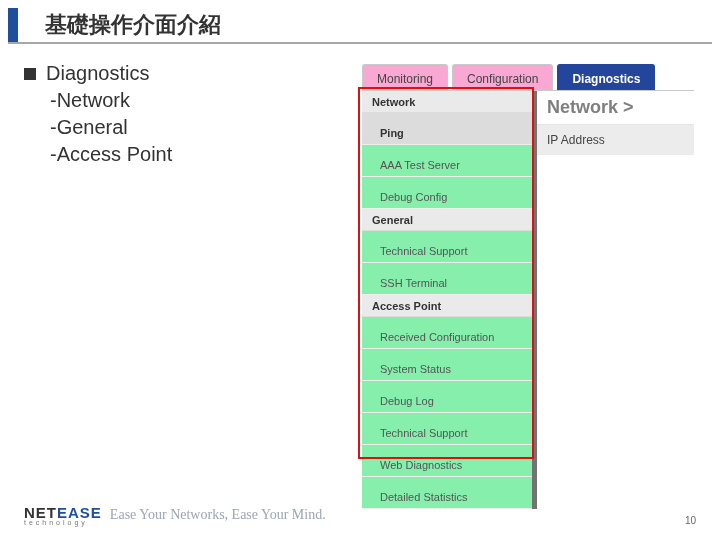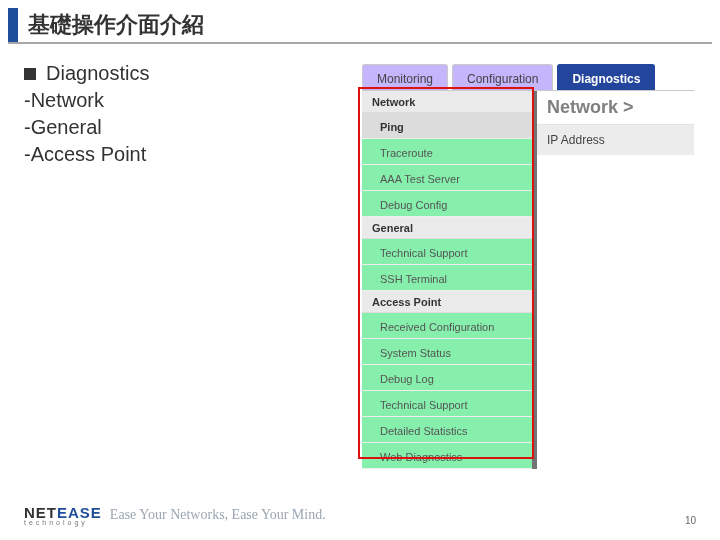--- a/index.html
+++ b/index.html
@@ -1,32 +1,32 @@
 <!DOCTYPE html>
 <html><head>
 <meta charset="utf-8">
 <style>
   html,body{margin:0;padding:0;width:720px;height:540px;font-family:Arial,"Microsoft JhengHei","Heiti TC",sans-serif;background:#fff;color:#333}
   .slide{position:relative;width:720px;height:540px;box-sizing:border-box}
   .title-bar{position:absolute;left:8px;top:8px;right:8px;height:34px;border-bottom:2px solid #a7a7a7;display:flex;align-items:center}
   .title-accent{width:10px;height:34px;background:#1f4e9b}
-  .title-text{font-size:22px;font-weight:700;margin-left:10px;color:#333}
+  .title-text{font-size:22px;font-weight:700;margin-left:27px;color:#333}
   .body-left{position:absolute;left:24px;top:60px;width:300px;font-size:20px;color:#333;line-height:1.35}
   .bullet-row{display:flex;align-items:center}
   .bullet-sq{width:12px;height:12px;background:#333;margin-right:10px;flex:0 0 auto}
-  .sub{}
+  .sub{margin-left:26px}
   .app{position:absolute;left:362px;top:64px;width:332px}
   .tabs{display:flex;height:26px}
-  .tab{flex:0 0 auto;padding:4px 14px 0;font-size:12px;border:1px solid #c9c9c9;border-bottom:none;margin-right:4px;border-radius:3px 3px 0 0;background:#c4b5fd;color:#444;line-height:20px}
+  .tab{flex:0 0 auto;padding:4px 14px 0;font-size:12px;border:1px solid #c9c9c9;border-bottom:none;margin-right:4px;border-radius:3px 3px 0 0;background:#f9a8d4;color:#444;line-height:20px}
   .tab.active{background:#23459b;color:#fff;font-weight:700;border-color:#23459b}
   .app-body{display:flex;border-top:1px solid #c9c9c9}
   .sidebar{width:170px;background:#86efac;border-right:5px solid #737373;font-size:11px;position:relative}
   .hlbox{position:absolute;left:-4px;top:-4px;width:176px;height:372px;border:2px solid #d11;box-sizing:border-box;pointer-events:none}
   .grp{padding:5px 10px 4px;font-weight:700;color:#333;background:#eaeaea;border-bottom:1px solid #dcdcdc}
-  .item{padding:8px 10px 5px 18px;color:#555;cursor:pointer;border-bottom:1px solid #eee}
+  .item{padding:14px 10px 5px 18px;color:#555;cursor:pointer;border-bottom:1px solid #eee}
   .item.sel{background:#dcdcdc;font-weight:700;color:#333}
   .content{flex:1;min-width:0}
   .crumb{padding:6px 10px;font-size:18px;font-weight:700;color:#7f7f7f;border-bottom:1px solid #e3e3e3}
   .content-row{display:flex;align-items:flex-end;padding:8px 10px;background:#ececec;font-size:12px;color:#444}
   .footer{position:absolute;left:24px;right:24px;bottom:14px;display:flex;align-items:flex-end;justify-content:space-between}
   .brand-name{font-size:15px;font-weight:800;letter-spacing:1px;color:#333}
   .brand-name .net{color:#333}
   .brand-name .ease{color:#1f4e9b}
   .brand-sub{font-size:7px;letter-spacing:3px;color:#777;margin-top:-2px}
   .tagline{font-family:"Brush Script MT","Segoe Script",cursive;font-size:14px;color:#9aa6b2;margin-left:8px}
@@ -56,35 +56,34 @@
     <div class="tab">Monitoring</div>
     <div class="tab">Configuration</div>
     <div class="tab active">Diagnostics</div>
   </div>
   <div class="app-body">
     <div class="sidebar">
       <div class="hlbox"></div>
 
       <div class="grp">Network</div>
       <div class="item sel">Ping</div>
-      <div class="item">Traceroute</div>
       <div class="item">AAA Test Server</div>
       <div class="item">Debug Config</div>
 
       <div class="grp">General</div>
       <div class="item">Technical Support</div>
       <div class="item">SSH Terminal</div>
 
       <div class="grp">Access Point</div>
       <div class="item">Received Configuration</div>
       <div class="item">System Status</div>
       <div class="item">Debug Log</div>
       <div class="item">Technical Support</div>
+      <div class="item">Web Diagnostics</div>
       <div class="item">Detailed Statistics</div>
-      <div class="item">Web Diagnostics</div>
     </div>
     <div class="content">
       <div class="crumb">Network &gt;</div>
       <div class="content-row">
         <span>IP Address</span>
       </div>
     </div>
   </div>
 </div>
 

